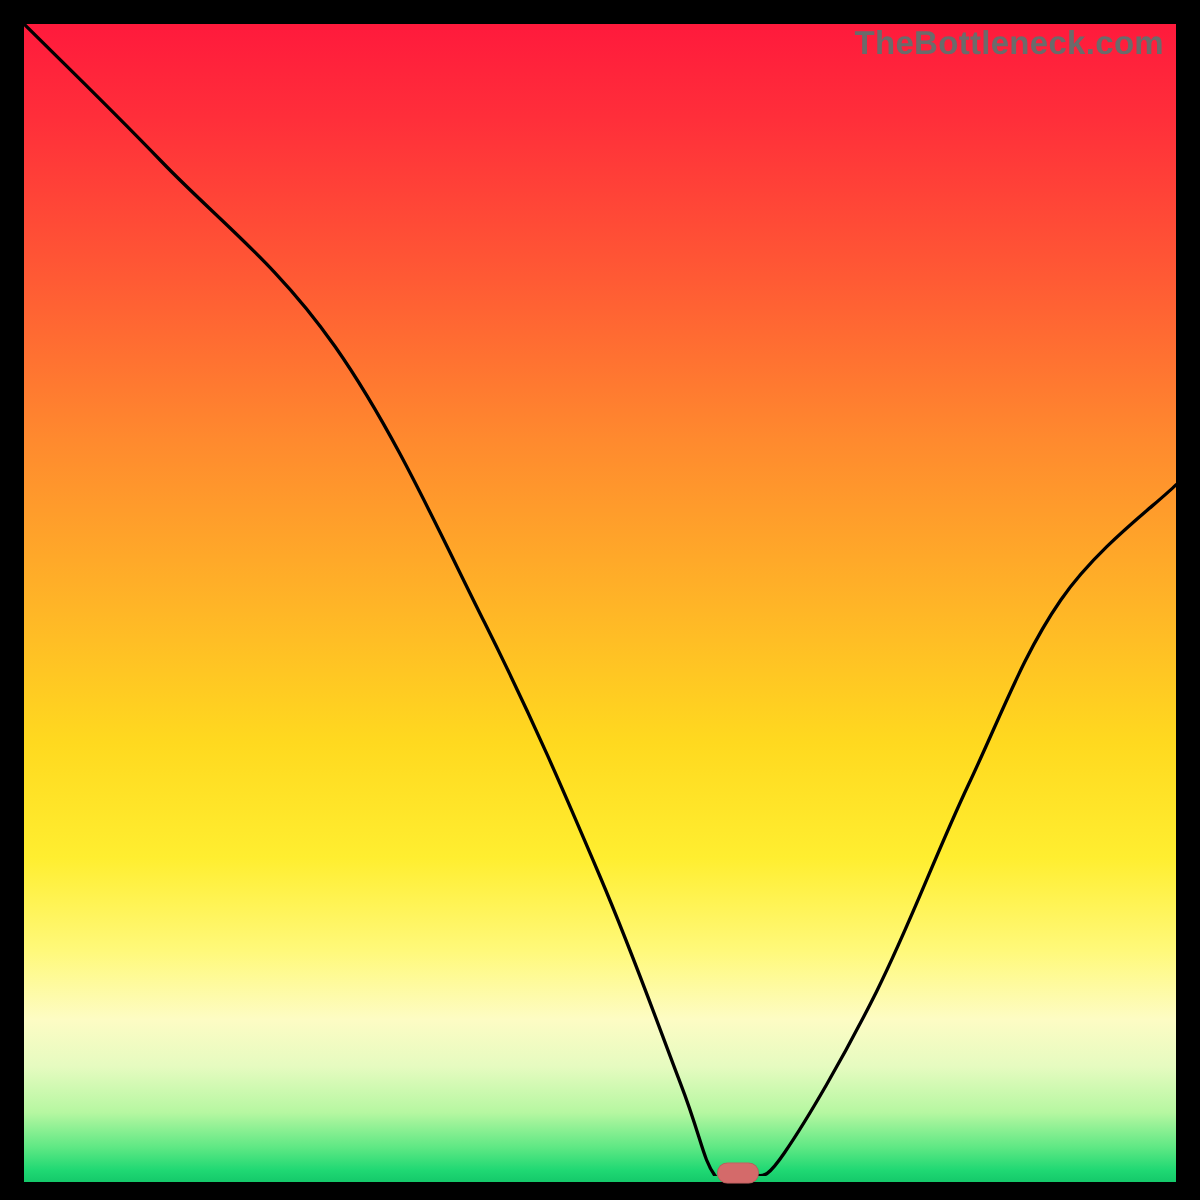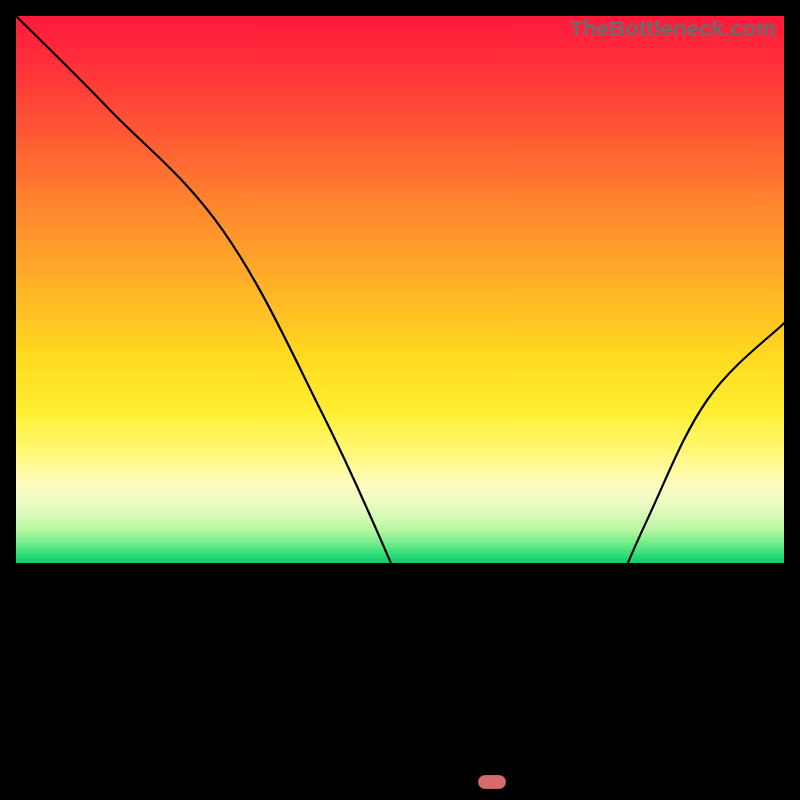--- a/index.html
+++ b/index.html
@@ -14,21 +14,21 @@
     position: relative;
     width: 800px;
     height: 800px;
     background: #000;
   }
   .plot {
     position: absolute;
     left: 16px;
     top: 16px;
     width: 768px;
-    height: 547px;
+    height: 772px;
     background: linear-gradient(to bottom,
       #ff1a3c 0%,
       #ff2e3a 8%,
       #ff5a34 22%,
       #ff8a2e 36%,
       #ffb427 50%,
       #ffd91f 62%,
       #ffee30 72%,
       #fff97a 80%,
       #fdfcc4 86%,

